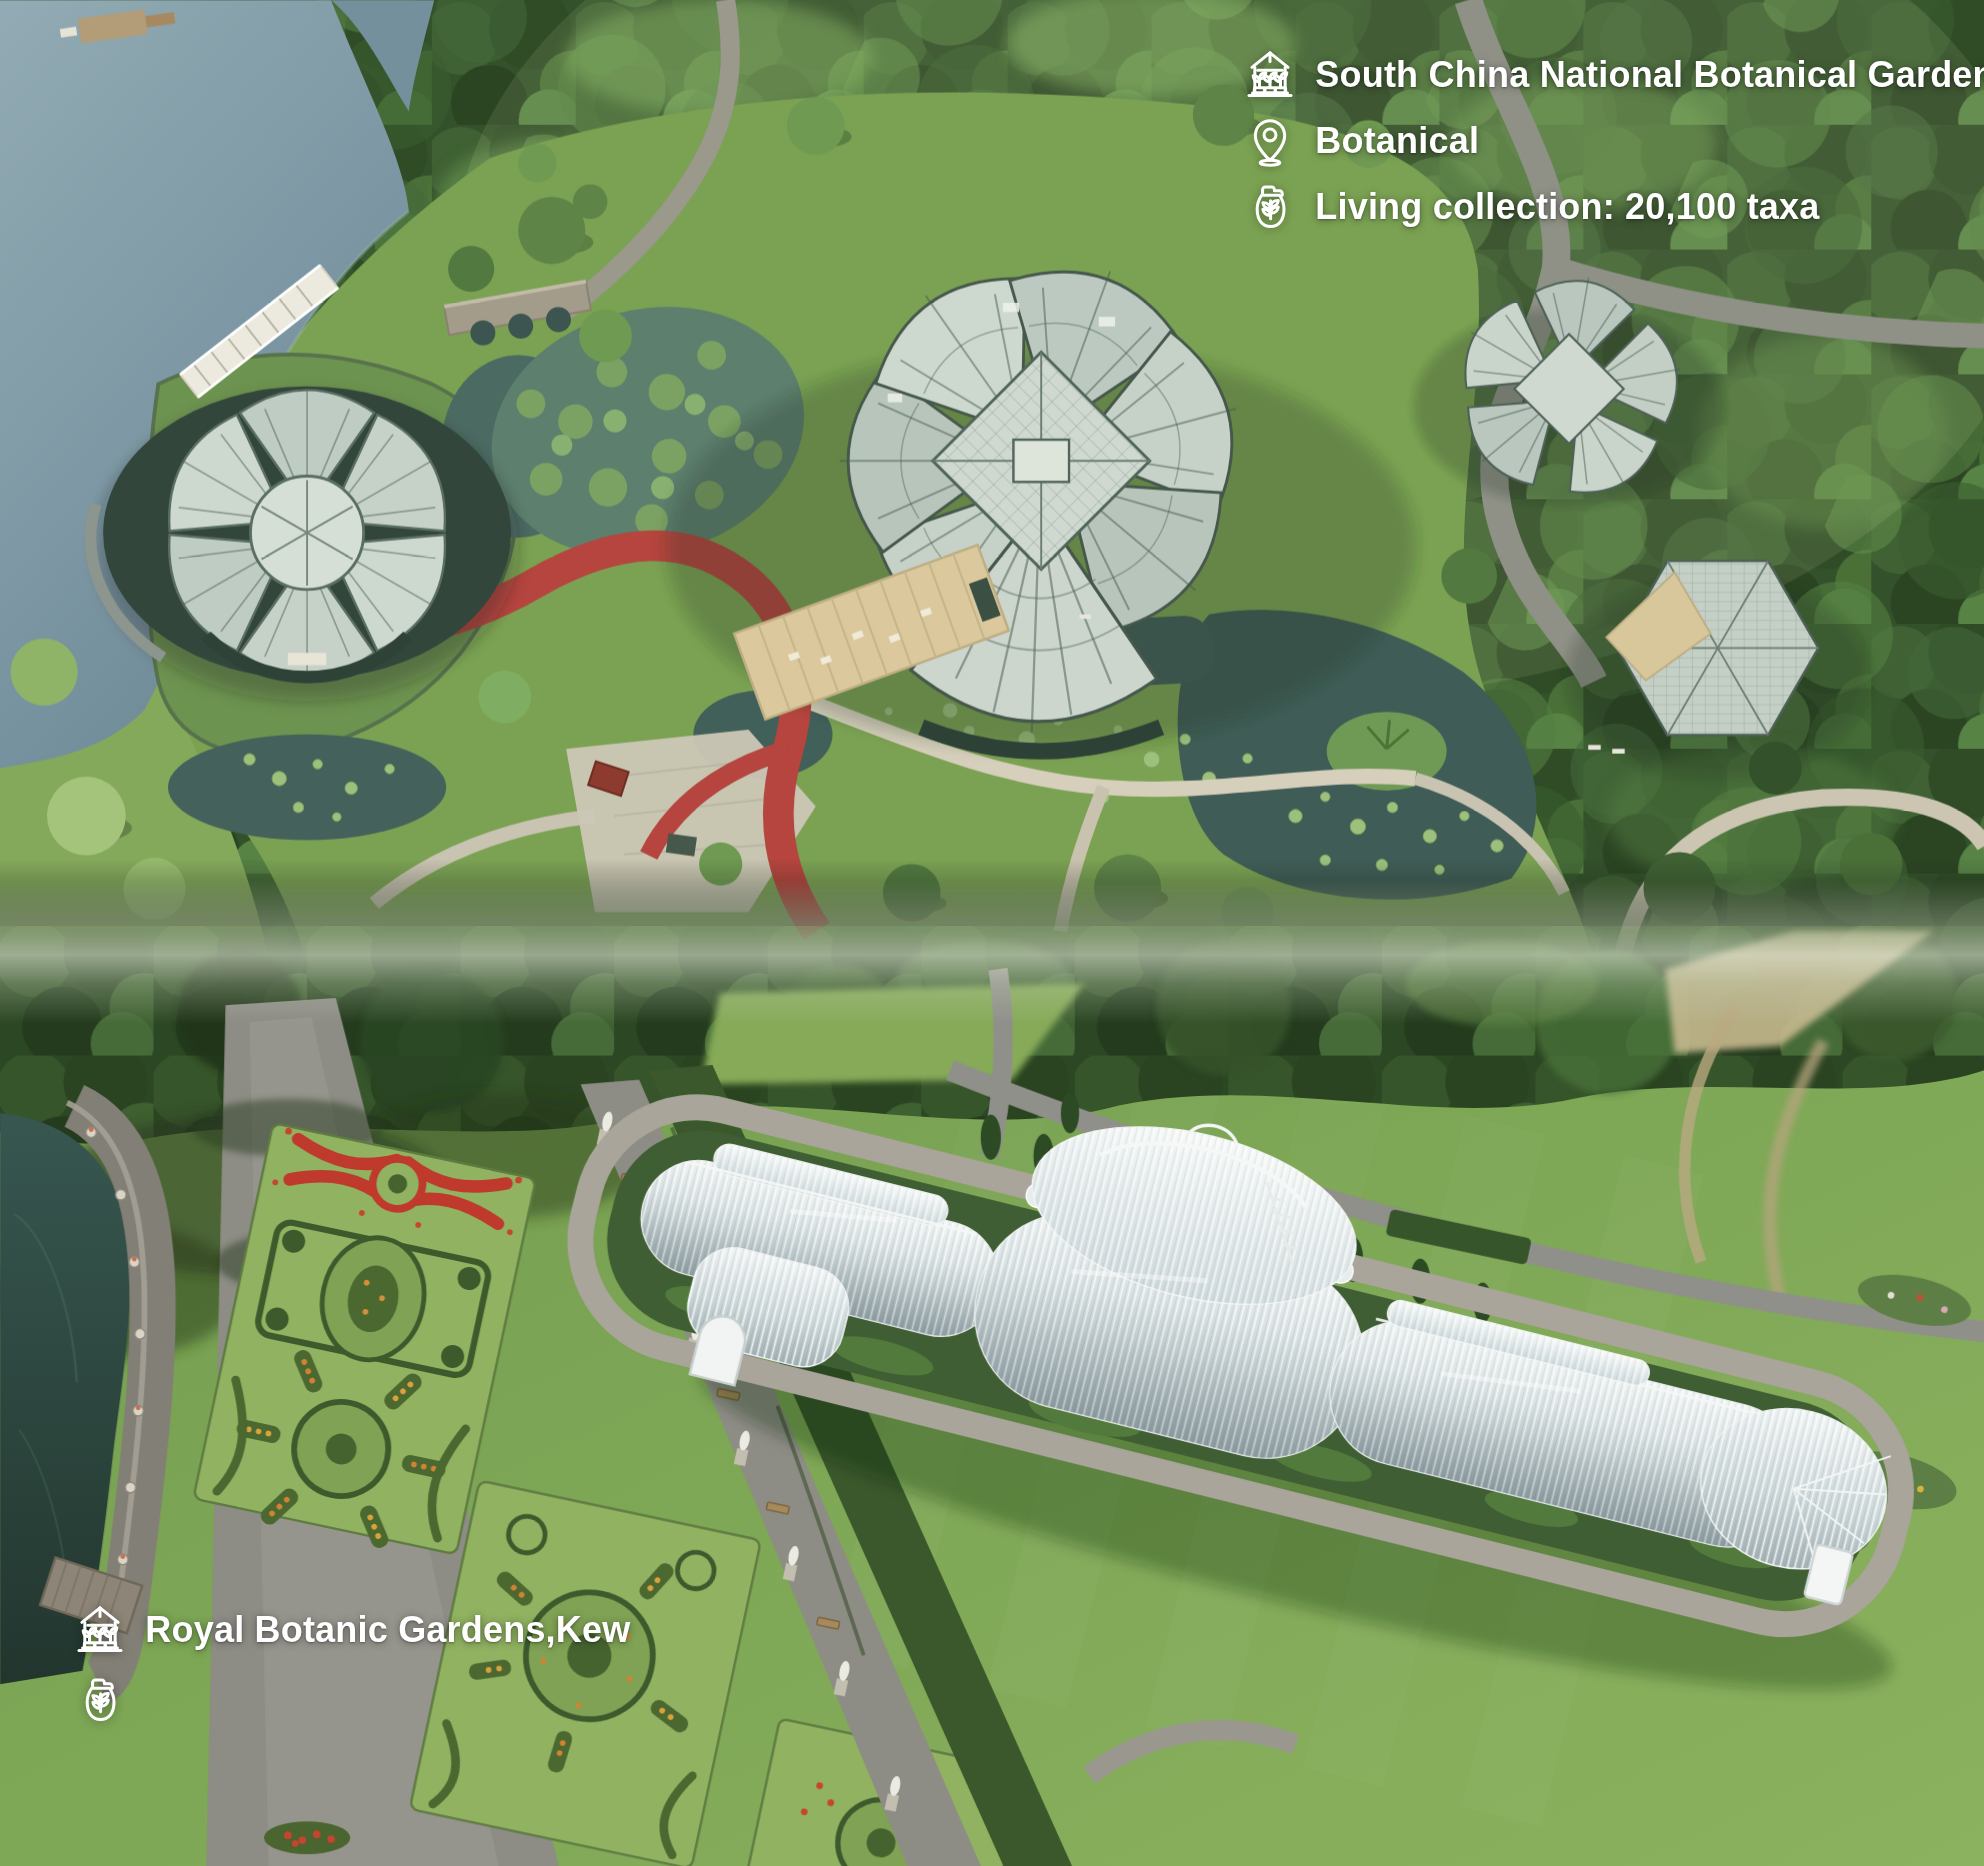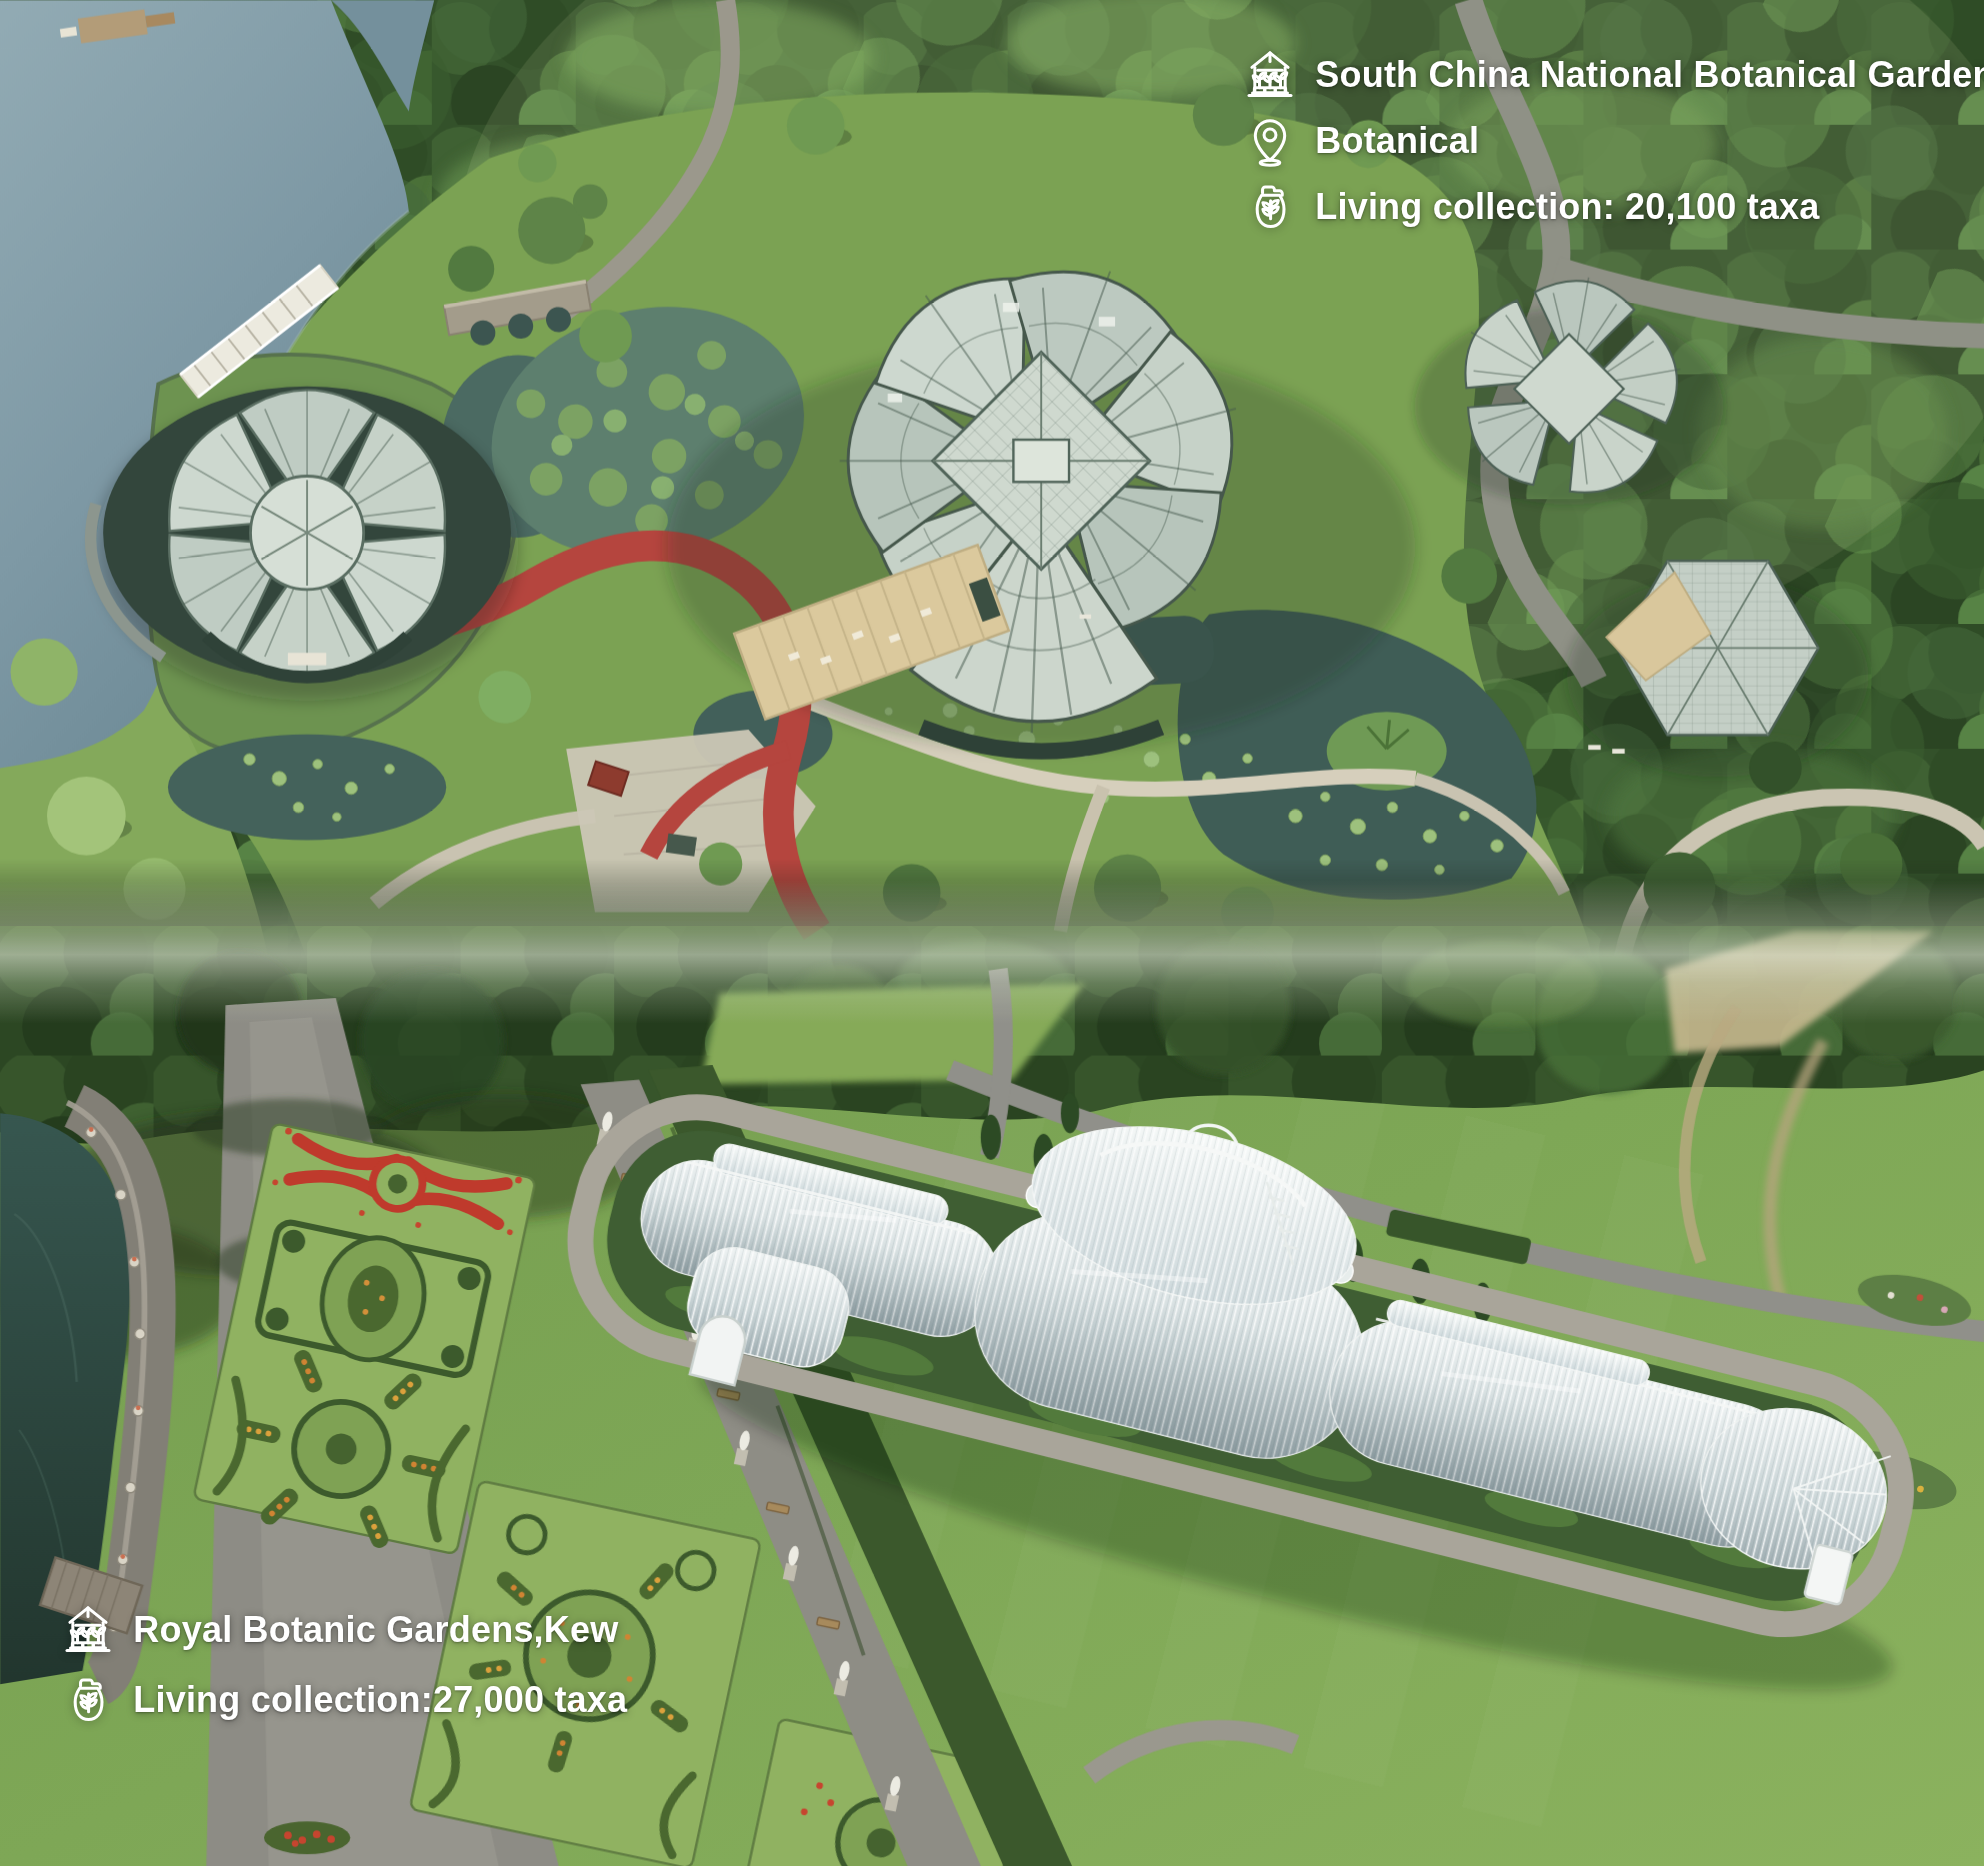--- a/index.html
+++ b/index.html
@@ -16,21 +16,21 @@
   .blend-band{position:absolute;left:0;top:880px;width:1985px;height:144px;pointer-events:none;
     background:linear-gradient(180deg,rgba(190,205,172,0) 0%,rgba(196,210,178,.45) 36%,rgba(221,228,210,.62) 52%,rgba(198,211,186,.32) 72%,rgba(180,200,168,0) 100%);}
   .caption{position:absolute;display:flex;flex-direction:column;gap:8.2px;z-index:5;}
   .cap-row{display:flex;align-items:center;gap:17.3px;height:58px;}
   .cap-icon{width:56px;height:56px;flex:0 0 56px;display:flex;align-items:center;justify-content:center;
     filter:drop-shadow(0 1.4px 4.8px rgba(0,0,0,.35));}
   .cap-icon svg{width:56px;height:56px;}
   .cap-text{color:#ffffff;font-size:36px;font-weight:700;letter-spacing:0.2px;white-space:nowrap;
     text-shadow:0 1.4px 8.6px rgba(0,0,0,.38),0 0.5px 2.4px rgba(0,0,0,.32);}
   .caption-top{left:1242px;top:46px;}
-  .caption-bottom{left:60px;top:1601px;gap:12px;}
+  .caption-bottom{left:72px;top:1601px;gap:12px;}
   .ic{stroke:#fff;stroke-width:2.6;fill:none;stroke-linecap:round;stroke-linejoin:round;}
 </style>
 </head>
 <body>
 
 <svg width="0" height="0" style="position:absolute" aria-hidden="true">
   <defs>
     <symbol id="icon-greenhouse" viewBox="0 0 48 48">
       <g class="ic">
         <path d="M8.5 17.5 L24 5 L39.5 17.5"></path>
@@ -1005,18 +1005,17 @@
           </svg>
         </span>
       <span class="cap-text">Royal Botanic Gardens,Kew</span>
     </div>
     <div class="cap-row">
       <span class="cap-icon">
           <svg viewBox="0 0 48 48">
             <use href="#icon-jar"></use>
           </svg>
         </span>
-      <span class="cap-text">Living collection:27,000 taxa</span>
     </div>
   </div>
 
 </div>
 
 
 </body></html>

